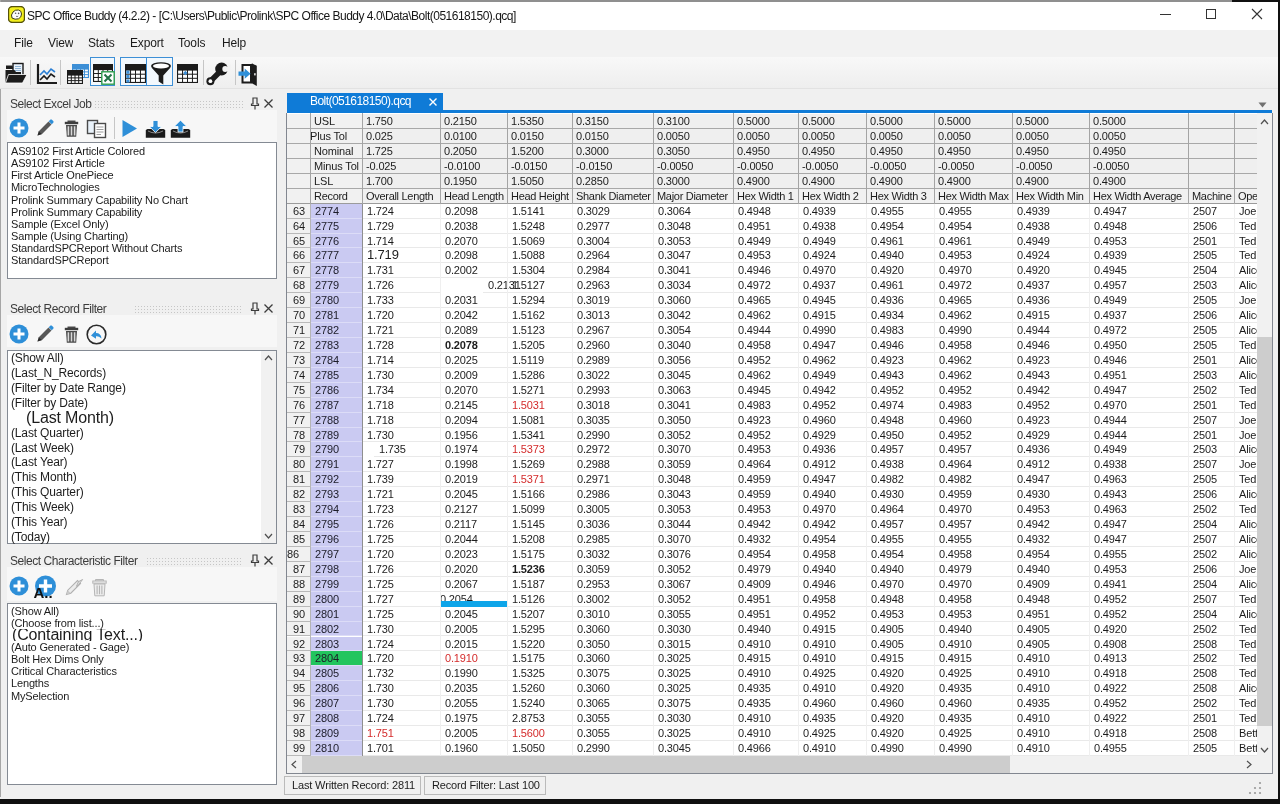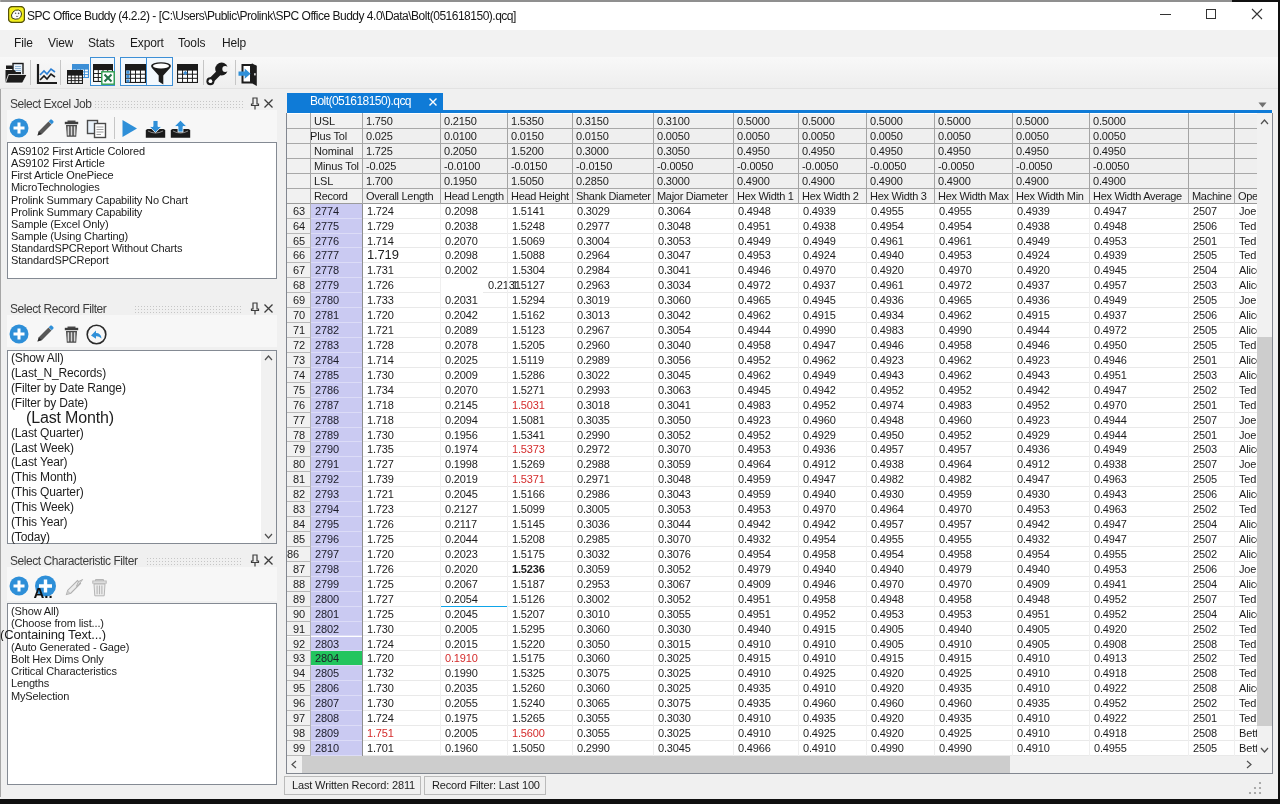--- a/index.html
+++ b/index.html
@@ -287,21 +287,21 @@
       </svg>
 <svg class="abs" style="left:91px;top:577px;" width="17" height="20" viewBox="0 0 17 20">
 <path d="M4.5 2.5 H12.5 V4 H4.5 Z" fill="#eeeeee" stroke="#b5b5b5" stroke-width="1"></path>
 <rect x="1.8" y="4" width="13.4" height="2.2" fill="#eeeeee" stroke="#b5b5b5" stroke-width="1"></rect>
 <path d="M3 7 H14 L13.2 18.8 H3.8 Z" fill="#eeeeee" stroke="#b5b5b5" stroke-width="1"></path>
 <path d="M6.1 8.5 V17.3 M8.5 8.5 V17.3 M10.9 8.5 V17.3" stroke="#b5b5b5" stroke-width="1.1"></path>
       </svg>
 <div class="abs" style="left:7px;top:603px;width:270px;height:182px;background:#fff;border:1px solid #848a93;"></div>
       <div class="cell" style="left:11px;top:604.50px;width:264px;height:12.15px;line-height:12.15px;font-size:11px;">(Show All)</div>
       <div class="cell" style="left:11px;top:616.65px;width:264px;height:12.15px;line-height:12.15px;font-size:11px;">(Choose from list...)</div>
-      <div class="cell" style="left:0;top:628.80px;width:264px;height:12.15px;line-height:12.15px;font-size:13px;">(Containing Text...)</div>
+      <div class="cell" style="left:12px;top:628.80px;width:264px;height:12.15px;line-height:12.15px;font-size:16px;">(Containing Text...)</div>
       <div class="cell" style="left:11px;top:640.95px;width:264px;height:12.15px;line-height:12.15px;font-size:11px;">(Auto Generated - Gage)</div>
       <div class="cell" style="left:11px;top:653.10px;width:264px;height:12.15px;line-height:12.15px;font-size:11px;">Bolt Hex Dims Only</div>
       <div class="cell" style="left:11px;top:665.25px;width:264px;height:12.15px;line-height:12.15px;font-size:11px;">Critical Characteristics</div>
       <div class="cell" style="left:11px;top:677.40px;width:264px;height:12.15px;line-height:12.15px;font-size:11px;">Lengths</div>
       <div class="cell" style="left:11px;top:689.55px;width:264px;height:12.15px;line-height:12.15px;font-size:11px;">MySelection</div>
 <div class="abs" style="left:287px;top:93px;width:156px;height:17px;background:#0f7bd7;"></div>
 <div class="cell" style="left:310px;top:93px;width:118px;height:17px;line-height:17px;font-size:12px;color:#fff;letter-spacing:-0.55px;">Bolt(051618150).qcq</div>
 <svg class="abs" style="left:428px;top:97px;" width="10" height="10" viewBox="0 0 10 10">
 <path d="M1.5 1.5 L8.5 8.5 M8.5 1.5 L1.5 8.5" stroke="#fff" stroke-width="1.4"></path>
       </svg>
@@ -554,21 +554,21 @@
 <div class="cell" style="left:798px;top:323.08px;width:68px;height:14.92px;line-height:14.92px;font-size:11px;padding-left:5px;border-bottom:1px solid #e9e9e9;color:#1c1c1c;">0.4990</div>
 <div class="cell" style="left:866px;top:323.08px;width:68px;height:14.92px;line-height:14.92px;font-size:11px;padding-left:5px;border-bottom:1px solid #e9e9e9;color:#1c1c1c;">0.4983</div>
 <div class="cell" style="left:934px;top:323.08px;width:78px;height:14.92px;line-height:14.92px;font-size:11px;padding-left:5px;border-bottom:1px solid #e9e9e9;color:#1c1c1c;">0.4990</div>
 <div class="cell" style="left:1012px;top:323.08px;width:77px;height:14.92px;line-height:14.92px;font-size:11px;padding-left:5px;border-bottom:1px solid #e9e9e9;color:#1c1c1c;">0.4944</div>
 <div class="cell" style="left:1089px;top:323.08px;width:99px;height:14.92px;line-height:14.92px;font-size:11px;padding-left:5px;border-bottom:1px solid #e9e9e9;color:#1c1c1c;">0.4972</div>
 <div class="cell" style="left:1188px;top:323.08px;width:46px;height:14.92px;line-height:14.92px;font-size:11px;padding-left:5px;border-bottom:1px solid #e9e9e9;">2505</div>
 <div class="cell" style="left:1234px;top:323.08px;width:23px;height:14.92px;line-height:14.92px;font-size:11px;padding-left:5px;border-bottom:1px solid #e9e9e9;">Alice</div>
 <div class="cell" style="left:287px;top:338.00px;width:23px;height:14.92px;line-height:14.92px;font-size:11px;background:#f1f1f1;text-align:right;padding-right:5px;border-bottom:1px solid #b9b9b9;">72</div>
 <div class="cell" style="left:310px;top:338.00px;width:52px;height:14.92px;line-height:14.92px;font-size:11px;background:#cacaf2;padding-left:5px;border-bottom:1px solid #dcdcf7;color:#1c1c28;">2783</div>
 <div class="cell" style="left:362px;top:338.00px;width:78px;height:14.92px;line-height:14.92px;font-size:11px;padding-left:5px;border-bottom:1px solid #e9e9e9;color:#1c1c1c;">1.728</div>
-<div class="cell" style="left:440px;top:338.00px;width:67px;height:14.92px;line-height:14.92px;font-size:11px;padding-left:5px;border-bottom:1px solid #e9e9e9;color:#1c1c1c;">0.2078</div>
+<div class="cell" style="left:440px;top:338.00px;width:67px;height:14.92px;line-height:14.92px;font-size:11px;padding-left:5px;border-bottom:1px solid #e9e9e9;color:#1c1c1c;font-weight:bold;">0.2078</div>
 <div class="cell" style="left:507px;top:338.00px;width:65px;height:14.92px;line-height:14.92px;font-size:11px;padding-left:5px;border-bottom:1px solid #e9e9e9;color:#1c1c1c;">1.5205</div>
 <div class="cell" style="left:572px;top:338.00px;width:81px;height:14.92px;line-height:14.92px;font-size:11px;padding-left:5px;border-bottom:1px solid #e9e9e9;color:#1c1c1c;">0.2960</div>
 <div class="cell" style="left:653px;top:338.00px;width:80px;height:14.92px;line-height:14.92px;font-size:11px;padding-left:5px;border-bottom:1px solid #e9e9e9;color:#1c1c1c;">0.3040</div>
 <div class="cell" style="left:733px;top:338.00px;width:65px;height:14.92px;line-height:14.92px;font-size:11px;padding-left:5px;border-bottom:1px solid #e9e9e9;color:#1c1c1c;">0.4958</div>
 <div class="cell" style="left:798px;top:338.00px;width:68px;height:14.92px;line-height:14.92px;font-size:11px;padding-left:5px;border-bottom:1px solid #e9e9e9;color:#1c1c1c;">0.4947</div>
 <div class="cell" style="left:866px;top:338.00px;width:68px;height:14.92px;line-height:14.92px;font-size:11px;padding-left:5px;border-bottom:1px solid #e9e9e9;color:#1c1c1c;">0.4946</div>
 <div class="cell" style="left:934px;top:338.00px;width:78px;height:14.92px;line-height:14.92px;font-size:11px;padding-left:5px;border-bottom:1px solid #e9e9e9;color:#1c1c1c;">0.4958</div>
 <div class="cell" style="left:1012px;top:338.00px;width:77px;height:14.92px;line-height:14.92px;font-size:11px;padding-left:5px;border-bottom:1px solid #e9e9e9;color:#1c1c1c;">0.4946</div>
 <div class="cell" style="left:1089px;top:338.00px;width:99px;height:14.92px;line-height:14.92px;font-size:11px;padding-left:5px;border-bottom:1px solid #e9e9e9;color:#1c1c1c;">0.4950</div>
 <div class="cell" style="left:1188px;top:338.00px;width:46px;height:14.92px;line-height:14.92px;font-size:11px;padding-left:5px;border-bottom:1px solid #e9e9e9;">2505</div>
@@ -658,21 +658,21 @@
 <div class="cell" style="left:733px;top:427.55px;width:65px;height:14.92px;line-height:14.92px;font-size:11px;padding-left:5px;border-bottom:1px solid #e9e9e9;color:#1c1c1c;">0.4952</div>
 <div class="cell" style="left:798px;top:427.55px;width:68px;height:14.92px;line-height:14.92px;font-size:11px;padding-left:5px;border-bottom:1px solid #e9e9e9;color:#1c1c1c;">0.4929</div>
 <div class="cell" style="left:866px;top:427.55px;width:68px;height:14.92px;line-height:14.92px;font-size:11px;padding-left:5px;border-bottom:1px solid #e9e9e9;color:#1c1c1c;">0.4950</div>
 <div class="cell" style="left:934px;top:427.55px;width:78px;height:14.92px;line-height:14.92px;font-size:11px;padding-left:5px;border-bottom:1px solid #e9e9e9;color:#1c1c1c;">0.4952</div>
 <div class="cell" style="left:1012px;top:427.55px;width:77px;height:14.92px;line-height:14.92px;font-size:11px;padding-left:5px;border-bottom:1px solid #e9e9e9;color:#1c1c1c;">0.4929</div>
 <div class="cell" style="left:1089px;top:427.55px;width:99px;height:14.92px;line-height:14.92px;font-size:11px;padding-left:5px;border-bottom:1px solid #e9e9e9;color:#1c1c1c;">0.4944</div>
 <div class="cell" style="left:1188px;top:427.55px;width:46px;height:14.92px;line-height:14.92px;font-size:11px;padding-left:5px;border-bottom:1px solid #e9e9e9;">2501</div>
 <div class="cell" style="left:1234px;top:427.55px;width:23px;height:14.92px;line-height:14.92px;font-size:11px;padding-left:5px;border-bottom:1px solid #e9e9e9;">Joe</div>
 <div class="cell" style="left:287px;top:442.48px;width:23px;height:14.92px;line-height:14.92px;font-size:11px;background:#f1f1f1;text-align:right;padding-right:5px;border-bottom:1px solid #b9b9b9;">79</div>
 <div class="cell" style="left:310px;top:442.48px;width:52px;height:14.92px;line-height:14.92px;font-size:11px;background:#cacaf2;padding-left:5px;border-bottom:1px solid #dcdcf7;color:#1c1c28;">2790</div>
-<div class="cell" style="left:362px;top:442.48px;width:78px;height:14.92px;line-height:14.92px;font-size:11px;padding-left:5px;border-bottom:1px solid #e9e9e9;color:#1c1c1c;">1.735</div>
+<div class="cell" style="left:374px;top:442.48px;width:78px;height:14.92px;line-height:14.92px;font-size:11px;padding-left:5px;border-bottom:1px solid #e9e9e9;color:#1c1c1c;">1.735</div>
 <div class="cell" style="left:440px;top:442.48px;width:67px;height:14.92px;line-height:14.92px;font-size:11px;padding-left:5px;border-bottom:1px solid #e9e9e9;color:#1c1c1c;">0.1974</div>
 <div class="cell" style="left:507px;top:442.48px;width:65px;height:14.92px;line-height:14.92px;font-size:11px;padding-left:5px;border-bottom:1px solid #e9e9e9;color:#d42b2b;">1.5373</div>
 <div class="cell" style="left:572px;top:442.48px;width:81px;height:14.92px;line-height:14.92px;font-size:11px;padding-left:5px;border-bottom:1px solid #e9e9e9;color:#1c1c1c;">0.2972</div>
 <div class="cell" style="left:653px;top:442.48px;width:80px;height:14.92px;line-height:14.92px;font-size:11px;padding-left:5px;border-bottom:1px solid #e9e9e9;color:#1c1c1c;">0.3070</div>
 <div class="cell" style="left:733px;top:442.48px;width:65px;height:14.92px;line-height:14.92px;font-size:11px;padding-left:5px;border-bottom:1px solid #e9e9e9;color:#1c1c1c;">0.4953</div>
 <div class="cell" style="left:798px;top:442.48px;width:68px;height:14.92px;line-height:14.92px;font-size:11px;padding-left:5px;border-bottom:1px solid #e9e9e9;color:#1c1c1c;">0.4936</div>
 <div class="cell" style="left:866px;top:442.48px;width:68px;height:14.92px;line-height:14.92px;font-size:11px;padding-left:5px;border-bottom:1px solid #e9e9e9;color:#1c1c1c;">0.4957</div>
 <div class="cell" style="left:934px;top:442.48px;width:78px;height:14.92px;line-height:14.92px;font-size:11px;padding-left:5px;border-bottom:1px solid #e9e9e9;color:#1c1c1c;">0.4957</div>
 <div class="cell" style="left:1012px;top:442.48px;width:77px;height:14.92px;line-height:14.92px;font-size:11px;padding-left:5px;border-bottom:1px solid #e9e9e9;color:#1c1c1c;">0.4936</div>
 <div class="cell" style="left:1089px;top:442.48px;width:99px;height:14.92px;line-height:14.92px;font-size:11px;padding-left:5px;border-bottom:1px solid #e9e9e9;color:#1c1c1c;">0.4949</div>
@@ -809,21 +809,21 @@
 <div class="cell" style="left:798px;top:576.80px;width:68px;height:14.92px;line-height:14.92px;font-size:11px;padding-left:5px;border-bottom:1px solid #e9e9e9;color:#1c1c1c;">0.4946</div>
 <div class="cell" style="left:866px;top:576.80px;width:68px;height:14.92px;line-height:14.92px;font-size:11px;padding-left:5px;border-bottom:1px solid #e9e9e9;color:#1c1c1c;">0.4970</div>
 <div class="cell" style="left:934px;top:576.80px;width:78px;height:14.92px;line-height:14.92px;font-size:11px;padding-left:5px;border-bottom:1px solid #e9e9e9;color:#1c1c1c;">0.4970</div>
 <div class="cell" style="left:1012px;top:576.80px;width:77px;height:14.92px;line-height:14.92px;font-size:11px;padding-left:5px;border-bottom:1px solid #e9e9e9;color:#1c1c1c;">0.4909</div>
 <div class="cell" style="left:1089px;top:576.80px;width:99px;height:14.92px;line-height:14.92px;font-size:11px;padding-left:5px;border-bottom:1px solid #e9e9e9;color:#1c1c1c;">0.4941</div>
 <div class="cell" style="left:1188px;top:576.80px;width:46px;height:14.92px;line-height:14.92px;font-size:11px;padding-left:5px;border-bottom:1px solid #e9e9e9;">2504</div>
 <div class="cell" style="left:1234px;top:576.80px;width:23px;height:14.92px;line-height:14.92px;font-size:11px;padding-left:5px;border-bottom:1px solid #e9e9e9;">Alice</div>
 <div class="cell" style="left:287px;top:591.73px;width:23px;height:14.92px;line-height:14.92px;font-size:11px;background:#f1f1f1;text-align:right;padding-right:5px;border-bottom:1px solid #b9b9b9;">89</div>
 <div class="cell" style="left:310px;top:591.73px;width:52px;height:14.92px;line-height:14.92px;font-size:11px;background:#cacaf2;padding-left:5px;border-bottom:1px solid #dcdcf7;color:#1c1c28;">2800</div>
 <div class="cell" style="left:362px;top:591.73px;width:78px;height:14.92px;line-height:14.92px;font-size:11px;padding-left:5px;border-bottom:1px solid #e9e9e9;color:#1c1c1c;">1.727</div>
-<div class="cell" style="left:440px;top:591.73px;width:67px;height:14.92px;line-height:14.92px;font-size:11px;padding-left:5px;border-bottom:1px solid #0ea5e9;color:#1c1c1c;">0.2054</div>
+<div class="cell" style="left:440px;top:591.73px;width:67px;height:14.92px;line-height:14.92px;font-size:11px;border-bottom:6px solid #0ea5e9;color:#1c1c1c;">0.2054</div>
 <div class="cell" style="left:507px;top:591.73px;width:65px;height:14.92px;line-height:14.92px;font-size:11px;padding-left:5px;border-bottom:1px solid #e9e9e9;color:#1c1c1c;">1.5126</div>
 <div class="cell" style="left:572px;top:591.73px;width:81px;height:14.92px;line-height:14.92px;font-size:11px;padding-left:5px;border-bottom:1px solid #e9e9e9;color:#1c1c1c;">0.3002</div>
 <div class="cell" style="left:653px;top:591.73px;width:80px;height:14.92px;line-height:14.92px;font-size:11px;padding-left:5px;border-bottom:1px solid #e9e9e9;color:#1c1c1c;">0.3052</div>
 <div class="cell" style="left:733px;top:591.73px;width:65px;height:14.92px;line-height:14.92px;font-size:11px;padding-left:5px;border-bottom:1px solid #e9e9e9;color:#1c1c1c;">0.4951</div>
 <div class="cell" style="left:798px;top:591.73px;width:68px;height:14.92px;line-height:14.92px;font-size:11px;padding-left:5px;border-bottom:1px solid #e9e9e9;color:#1c1c1c;">0.4958</div>
 <div class="cell" style="left:866px;top:591.73px;width:68px;height:14.92px;line-height:14.92px;font-size:11px;padding-left:5px;border-bottom:1px solid #e9e9e9;color:#1c1c1c;">0.4948</div>
 <div class="cell" style="left:934px;top:591.73px;width:78px;height:14.92px;line-height:14.92px;font-size:11px;padding-left:5px;border-bottom:1px solid #e9e9e9;color:#1c1c1c;">0.4958</div>
 <div class="cell" style="left:1012px;top:591.73px;width:77px;height:14.92px;line-height:14.92px;font-size:11px;padding-left:5px;border-bottom:1px solid #e9e9e9;color:#1c1c1c;">0.4948</div>
 <div class="cell" style="left:1089px;top:591.73px;width:99px;height:14.92px;line-height:14.92px;font-size:11px;padding-left:5px;border-bottom:1px solid #e9e9e9;color:#1c1c1c;">0.4952</div>
 <div class="cell" style="left:1188px;top:591.73px;width:46px;height:14.92px;line-height:14.92px;font-size:11px;padding-left:5px;border-bottom:1px solid #e9e9e9;">2507</div>
@@ -930,21 +930,21 @@
 <div class="cell" style="left:866px;top:696.20px;width:68px;height:14.92px;line-height:14.92px;font-size:11px;padding-left:5px;border-bottom:1px solid #e9e9e9;color:#1c1c1c;">0.4960</div>
 <div class="cell" style="left:934px;top:696.20px;width:78px;height:14.92px;line-height:14.92px;font-size:11px;padding-left:5px;border-bottom:1px solid #e9e9e9;color:#1c1c1c;">0.4960</div>
 <div class="cell" style="left:1012px;top:696.20px;width:77px;height:14.92px;line-height:14.92px;font-size:11px;padding-left:5px;border-bottom:1px solid #e9e9e9;color:#1c1c1c;">0.4935</div>
 <div class="cell" style="left:1089px;top:696.20px;width:99px;height:14.92px;line-height:14.92px;font-size:11px;padding-left:5px;border-bottom:1px solid #e9e9e9;color:#1c1c1c;">0.4952</div>
 <div class="cell" style="left:1188px;top:696.20px;width:46px;height:14.92px;line-height:14.92px;font-size:11px;padding-left:5px;border-bottom:1px solid #e9e9e9;">2502</div>
 <div class="cell" style="left:1234px;top:696.20px;width:23px;height:14.92px;line-height:14.92px;font-size:11px;padding-left:5px;border-bottom:1px solid #e9e9e9;">Ted</div>
 <div class="cell" style="left:287px;top:711.13px;width:23px;height:14.92px;line-height:14.92px;font-size:11px;background:#f1f1f1;text-align:right;padding-right:5px;border-bottom:1px solid #b9b9b9;">97</div>
 <div class="cell" style="left:310px;top:711.13px;width:52px;height:14.92px;line-height:14.92px;font-size:11px;background:#cacaf2;padding-left:5px;border-bottom:1px solid #dcdcf7;color:#1c1c28;">2808</div>
 <div class="cell" style="left:362px;top:711.13px;width:78px;height:14.92px;line-height:14.92px;font-size:11px;padding-left:5px;border-bottom:1px solid #e9e9e9;color:#1c1c1c;">1.724</div>
 <div class="cell" style="left:440px;top:711.13px;width:67px;height:14.92px;line-height:14.92px;font-size:11px;padding-left:5px;border-bottom:1px solid #e9e9e9;color:#1c1c1c;">0.1975</div>
-<div class="cell" style="left:507px;top:711.13px;width:65px;height:14.92px;line-height:14.92px;font-size:11px;padding-left:5px;border-bottom:1px solid #e9e9e9;color:#1c1c1c;">1.5265</div>
+<div class="cell" style="left:507px;top:711.13px;width:65px;height:14.92px;line-height:14.92px;font-size:11px;padding-left:5px;border-bottom:1px solid #e9e9e9;color:#1c1c1c;">2.8753</div>
 <div class="cell" style="left:572px;top:711.13px;width:81px;height:14.92px;line-height:14.92px;font-size:11px;padding-left:5px;border-bottom:1px solid #e9e9e9;color:#1c1c1c;">0.3055</div>
 <div class="cell" style="left:653px;top:711.13px;width:80px;height:14.92px;line-height:14.92px;font-size:11px;padding-left:5px;border-bottom:1px solid #e9e9e9;color:#1c1c1c;">0.3030</div>
 <div class="cell" style="left:733px;top:711.13px;width:65px;height:14.92px;line-height:14.92px;font-size:11px;padding-left:5px;border-bottom:1px solid #e9e9e9;color:#1c1c1c;">0.4910</div>
 <div class="cell" style="left:798px;top:711.13px;width:68px;height:14.92px;line-height:14.92px;font-size:11px;padding-left:5px;border-bottom:1px solid #e9e9e9;color:#1c1c1c;">0.4935</div>
 <div class="cell" style="left:866px;top:711.13px;width:68px;height:14.92px;line-height:14.92px;font-size:11px;padding-left:5px;border-bottom:1px solid #e9e9e9;color:#1c1c1c;">0.4920</div>
 <div class="cell" style="left:934px;top:711.13px;width:78px;height:14.92px;line-height:14.92px;font-size:11px;padding-left:5px;border-bottom:1px solid #e9e9e9;color:#1c1c1c;">0.4935</div>
 <div class="cell" style="left:1012px;top:711.13px;width:77px;height:14.92px;line-height:14.92px;font-size:11px;padding-left:5px;border-bottom:1px solid #e9e9e9;color:#1c1c1c;">0.4910</div>
 <div class="cell" style="left:1089px;top:711.13px;width:99px;height:14.92px;line-height:14.92px;font-size:11px;padding-left:5px;border-bottom:1px solid #e9e9e9;color:#1c1c1c;">0.4922</div>
 <div class="cell" style="left:1188px;top:711.13px;width:46px;height:14.92px;line-height:14.92px;font-size:11px;padding-left:5px;border-bottom:1px solid #e9e9e9;">2501</div>
 <div class="cell" style="left:1234px;top:711.13px;width:23px;height:14.92px;line-height:14.92px;font-size:11px;padding-left:5px;border-bottom:1px solid #e9e9e9;">Ted</div>

